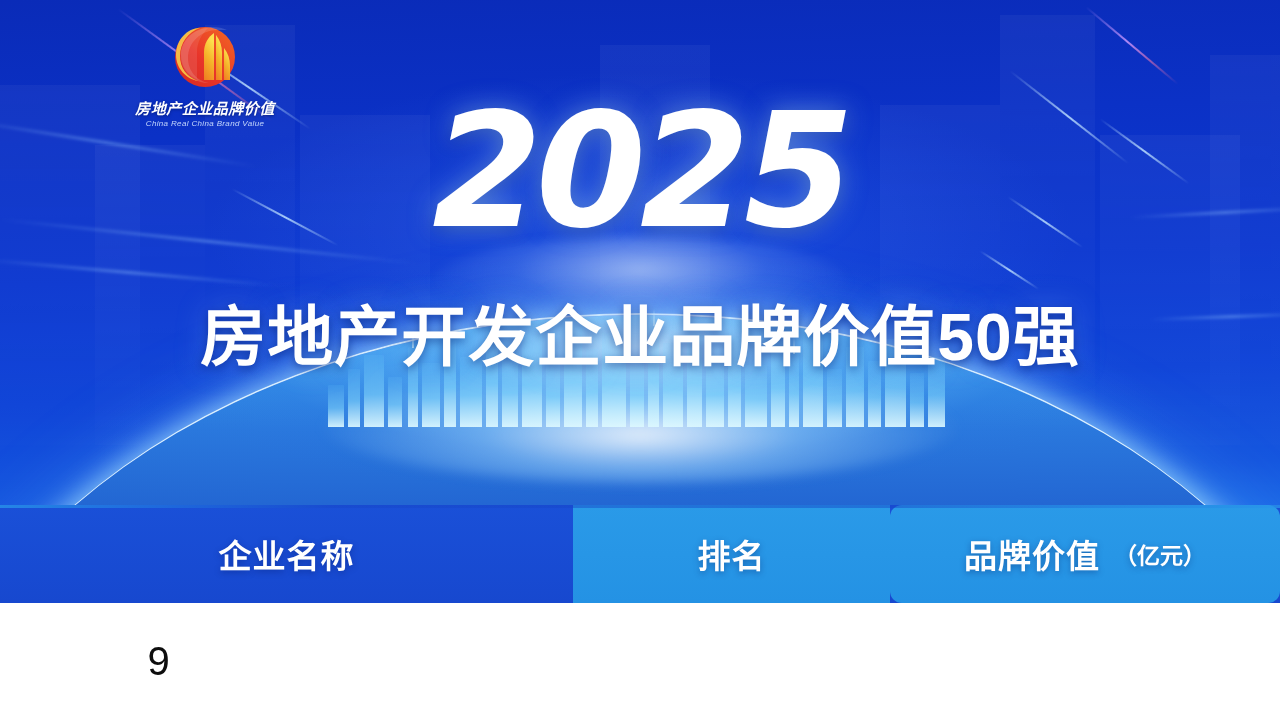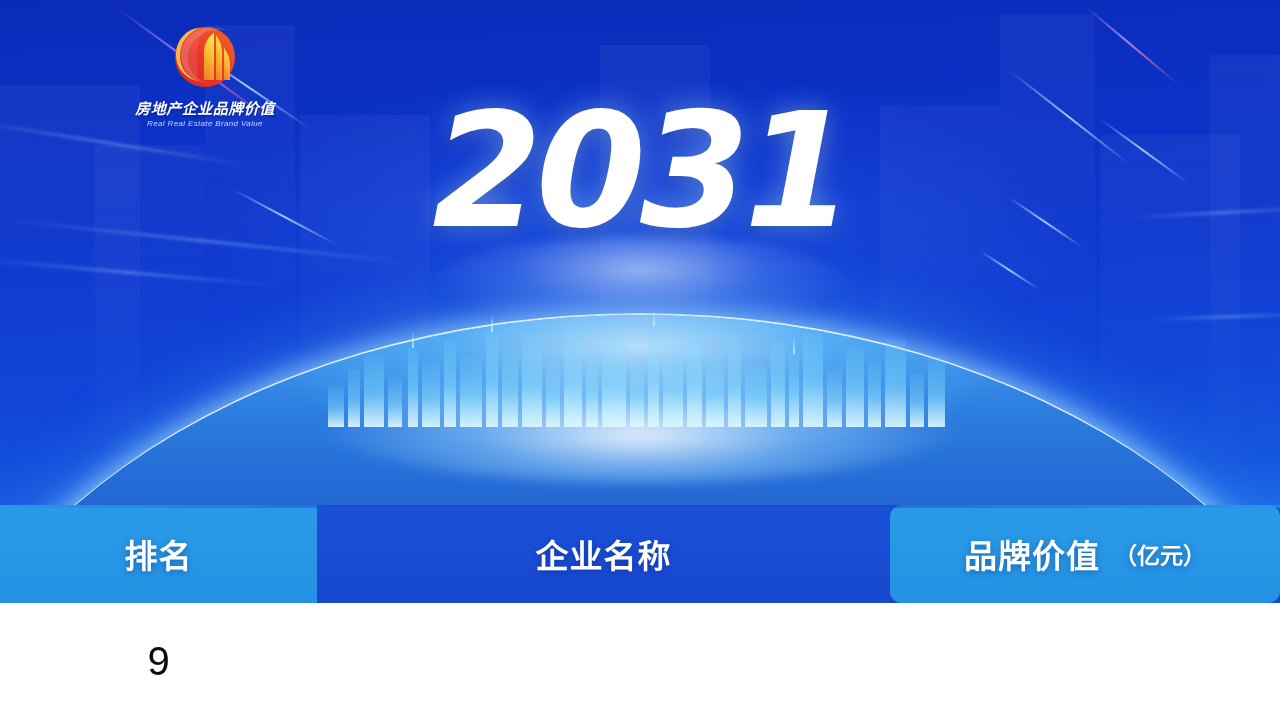--- a/index.html
+++ b/index.html
@@ -231,33 +231,34 @@
           <path d="M33 62 C22 58 15 48 15 37 C15 23 27 11 42 10 C36 16 31 24 31 34 L31 62 Z" fill="#ffffff" opacity=".10"></path>
           <g>
             <path d="M38 62 L38 34 C38 26 42 19 48 15 L48 62 Z" fill="url(#gGold)"></path>
             <path d="M50 62 L50 17 C54 22 56 28 56 35 L56 62 Z" fill="url(#gGold)"></path>
             <path d="M58 62 L58 30 C62 35 64 41 64 48 L64 62 Z" fill="url(#gGold)"></path>
           </g>
           <path d="M34 10 C22 14 14 25 14 38 C14 50 21 59 32 63 C20 61 10 50 10 37 C10 22 21 10 34 10 Z" fill="#f8d24a" opacity=".85"></path>
         </svg>
       </div>
       <div class="logo-cn">房地产企业品牌价值</div>
-      <div class="logo-en">Real Real Estate Brand Value</div>
-    </div>
-
-    <div class="year">2031</div>
+      <div class="logo-en">China Real China Brand Value</div>
+    </div>
+
+    <div class="year">2025</div>
+    <div class="headline">房地产开发企业品牌价值50强</div>
   </div>
 
   <div class="thead">
     <div class="thead-topline"></div>
+    <div class="th th-name">
+      <span>企业名称</span>
+    </div>
     <div class="th th-rank">
       <span>排名</span>
-    </div>
-    <div class="th th-name">
-      <span>企业名称</span>
     </div>
     <div class="th th-value">
       <span>品牌价值</span>
       <span class="unit">（亿元）</span>
     </div>
   </div>
 
   <div class="tbody">
     <div class="row">
       <div class="td td-rank">9</div>

